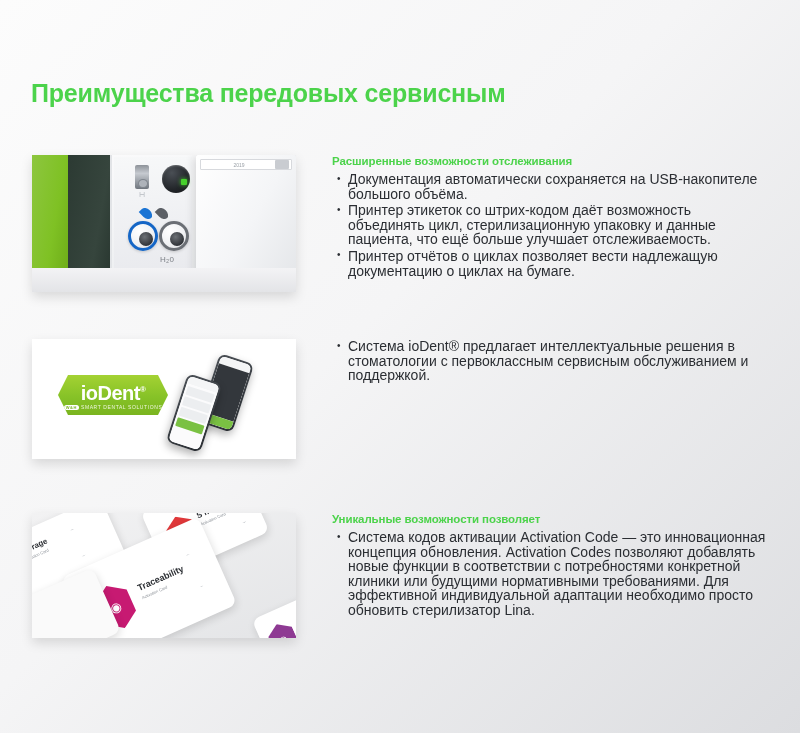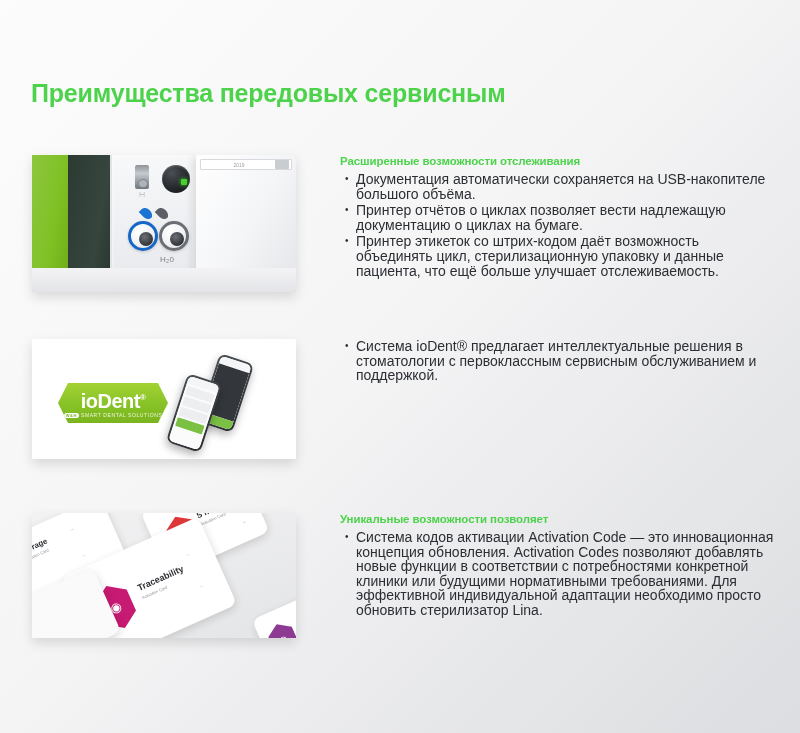--- a/index.html
+++ b/index.html
@@ -129,21 +129,21 @@
     padding: 0 2px;
   }
   .steri .door-screen span { font-size: 5px; color: #9aa0a7; }
   .steri .door-badge {
     width: 14px; height: 9px; background: #c9ccd1; border-radius: 1px;
   }
 
   
   .iodent { position: absolute; inset: 0; background: #ffffff; }
   .iodent .logo {
-    position: absolute; left: 26px; top: 44px; width: 110px; height: 40px;
+    position: absolute; left: 26px; top: 36px; width: 110px; height: 40px;
     background: linear-gradient(180deg, #a4d233 0%, #86c227 55%, #7ab41f 100%);
     clip-path: polygon(10px 0, 100px 0, 110px 20px, 100px 40px, 10px 40px, 0 20px);
     display: flex; flex-direction: column;
     align-items: center; justify-content: center;
   }
   .iodent .logo-name {
     font-size: 20px; font-weight: bold; color: #ffffff; line-height: 20px;
     letter-spacing: -0.5px; position: relative;
   }
   .iodent .logo-name sup { font-size: 8px; vertical-align: super; }
@@ -210,21 +210,21 @@
   }
   .card-purple {
     left: 228px; top: 86px; width: 90px; height: 60px; transform: rotate(-24deg);
   }
   .card-blank {
     left: -40px; top: 76px; width: 120px; height: 70px; transform: rotate(-24deg);
     background: #fafafa;
   }
 
   
-  .txt { position: absolute; left: 340px; width: 436px; }
+  .txt { position: absolute; left: 332px; width: 436px; }
   .txt h3 {
     font-size: 11.5px; font-weight: bold; color: #4cd34b;
     letter-spacing: -0.1px; margin-bottom: 5px;
   }
   .txt ul { list-style: none; }
   .txt li {
     position: relative; padding-left: 16px; margin-bottom: 2px;
     font-size: 14px; line-height: 14.6px; color: #2b2e33;
   }
   .txt li::before {
@@ -268,22 +268,22 @@
         </div>
       </div>
       <div class="base"></div>
     </div>
   </div>
 
   <div class="txt">
     <h3>Расширенные возможности отслеживания</h3>
     <ul>
       <li>Документация автоматически сохраняется на USB-накопителе большого объёма.</li>
+      <li>Принтер этикеток со штрих-кодом даёт возможность объединять цикл, стерилизационную упаковку и данные пациента, что ещё больше улучшает отслеживаемость.</li>
       <li>Принтер отчётов о циклах позволяет вести надлежащую документацию о циклах на бумаге.</li>
-      <li>Принтер этикеток со штрих-кодом даёт возможность объединять цикл, стерилизационную упаковку и данные пациента, что ещё больше улучшает отслеживаемость.</li>
     </ul>
   </div>
 </div>
 
 <div class="section section-2">
 
   <div class="media media-2">
     <div class="iodent">
 
       <div class="logo">

